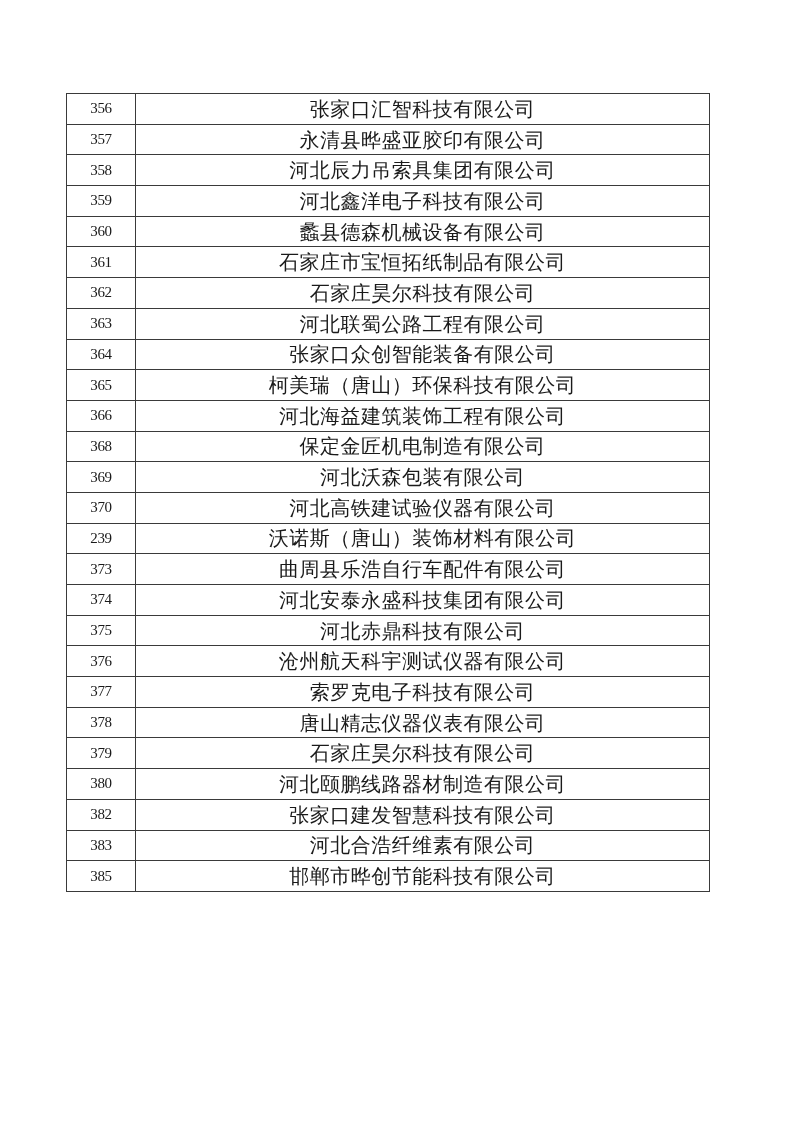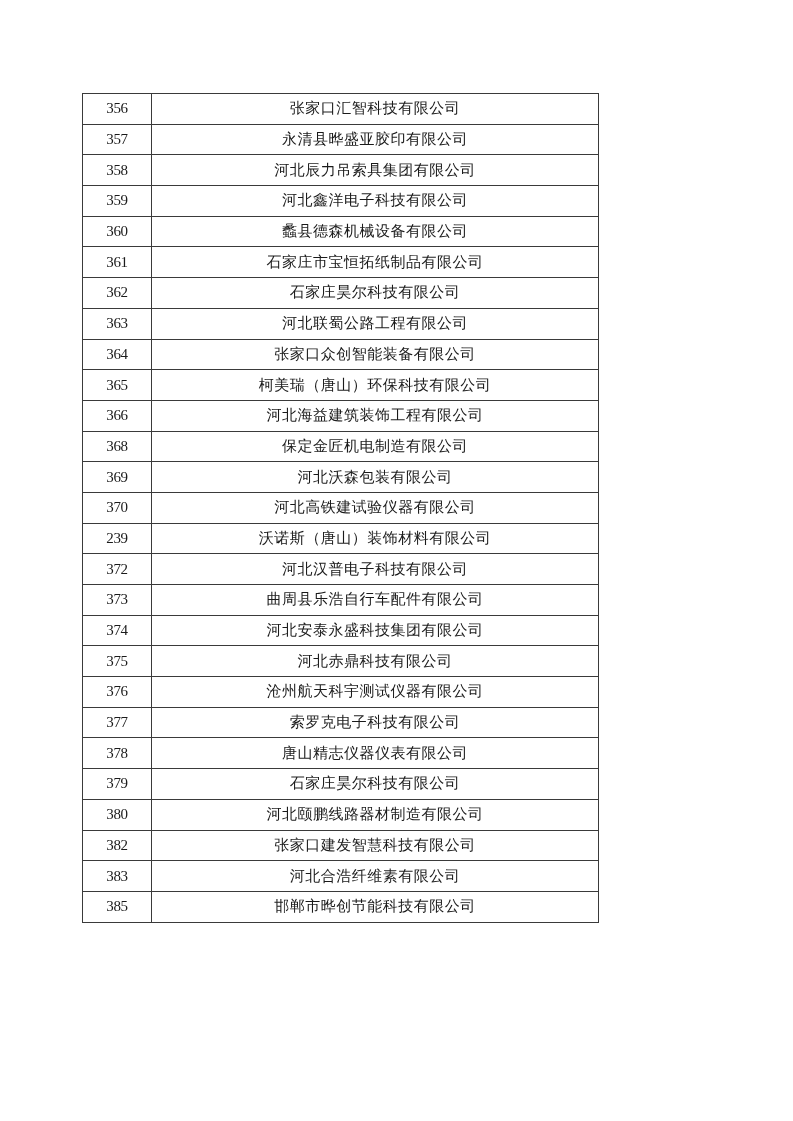--- a/index.html
+++ b/index.html
@@ -10,23 +10,23 @@
     body {
       width: 793px;
       height: 1121px;
       position: relative;
       overflow: hidden;
       font-family: "DejaVu Serif", "Liberation Serif", serif;
       color: #1a1a1a;
     }
     .doc-table {
       position: absolute;
-      left: 82px;
+      left: 66px;
       top: 93px;
-      width: 517px;
+      width: 644px;
       border-collapse: collapse;
       table-layout: fixed;
     }
     .doc-table td {
       border: 1px solid #3a3a3a;
       height: 29.7px;
       padding: 0;
       vertical-align: middle;
       text-align: center;
       font-size: 14.5px;
@@ -34,21 +34,21 @@
       white-space: nowrap;
     }
     .doc-table td.col-no {
       width: 68px;
       font-family: "Liberation Serif", "DejaVu Serif", serif;
       font-size: 15px;
       letter-spacing: -0.3px;
     }
     .doc-table td.col-name {
       font-family: "DejaVu Sans", "Liberation Sans", sans-serif;
-      font-size: 15px;
+      font-size: 20px;
       letter-spacing: 0.5px;
     }
   </style>
 </head>
 <body>
 
 <table class="doc-table">
   <tbody>
     <tr>
         <td class="col-no">356</td>
@@ -104,24 +104,20 @@
       </tr>
     <tr>
         <td class="col-no">370</td>
         <td class="col-name">河北高铁建试验仪器有限公司</td>
       </tr>
     <tr>
         <td class="col-no">239</td>
         <td class="col-name">沃诺斯（唐山）装饰材料有限公司</td>
       </tr>
     <tr>
-        <td class="col-no">372</td>
-        <td class="col-name">河北汉普电子科技有限公司</td>
-      </tr>
-    <tr>
         <td class="col-no">373</td>
         <td class="col-name">曲周县乐浩自行车配件有限公司</td>
       </tr>
     <tr>
         <td class="col-no">374</td>
         <td class="col-name">河北安泰永盛科技集团有限公司</td>
       </tr>
     <tr>
         <td class="col-no">375</td>
         <td class="col-name">河北赤鼎科技有限公司</td>

